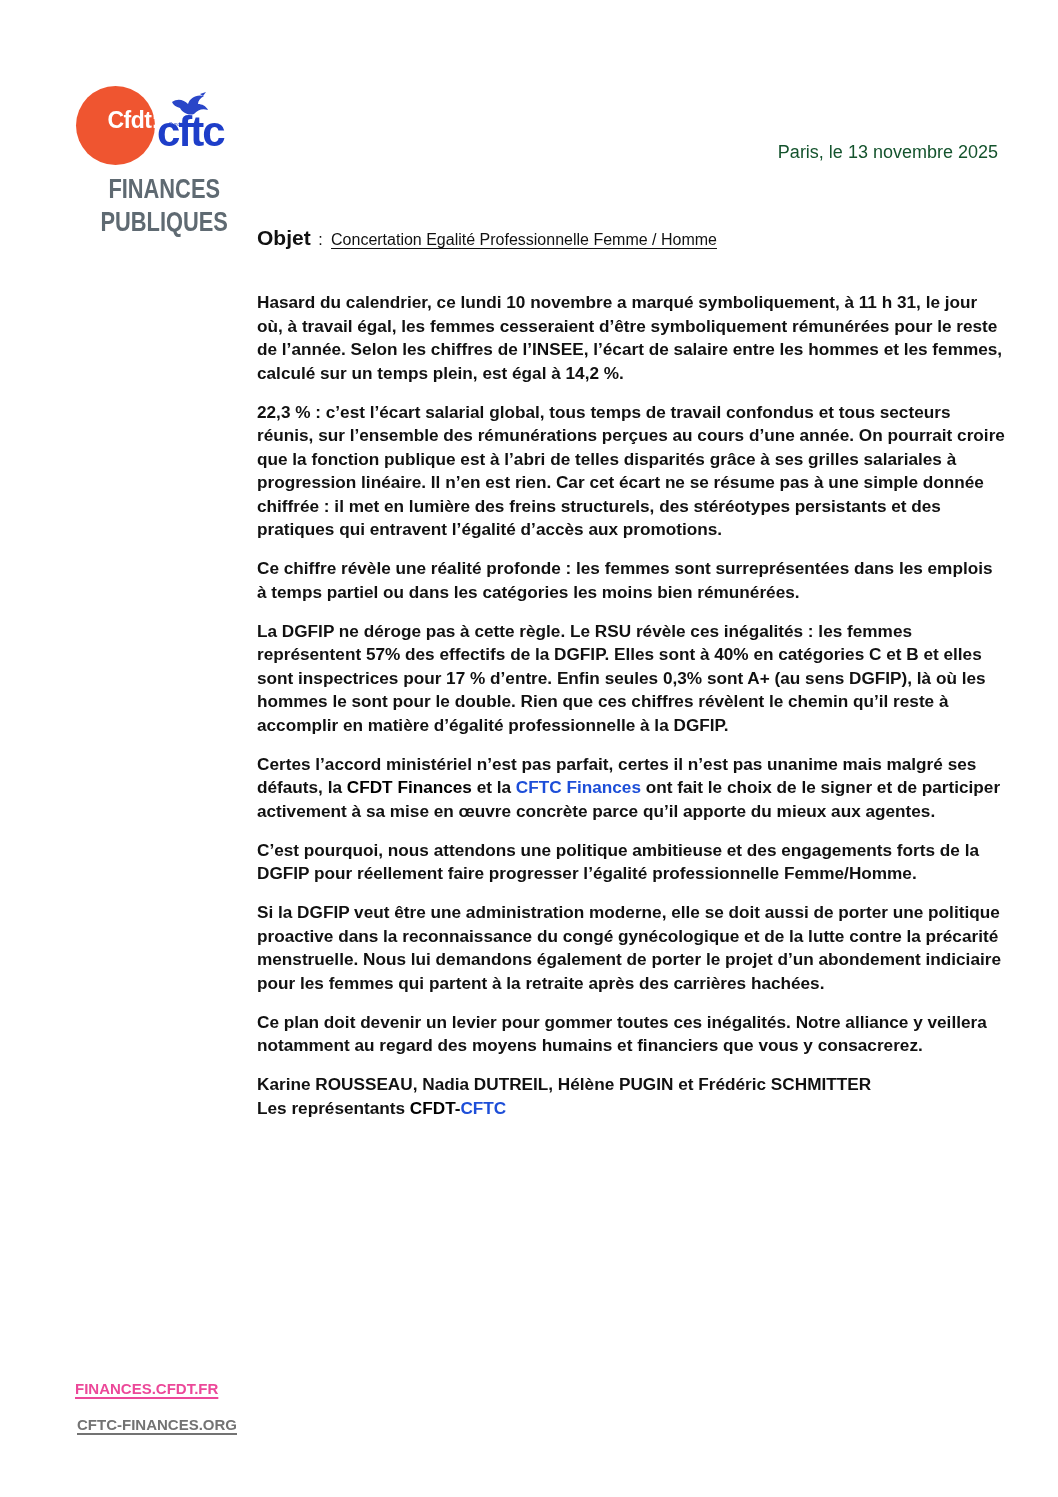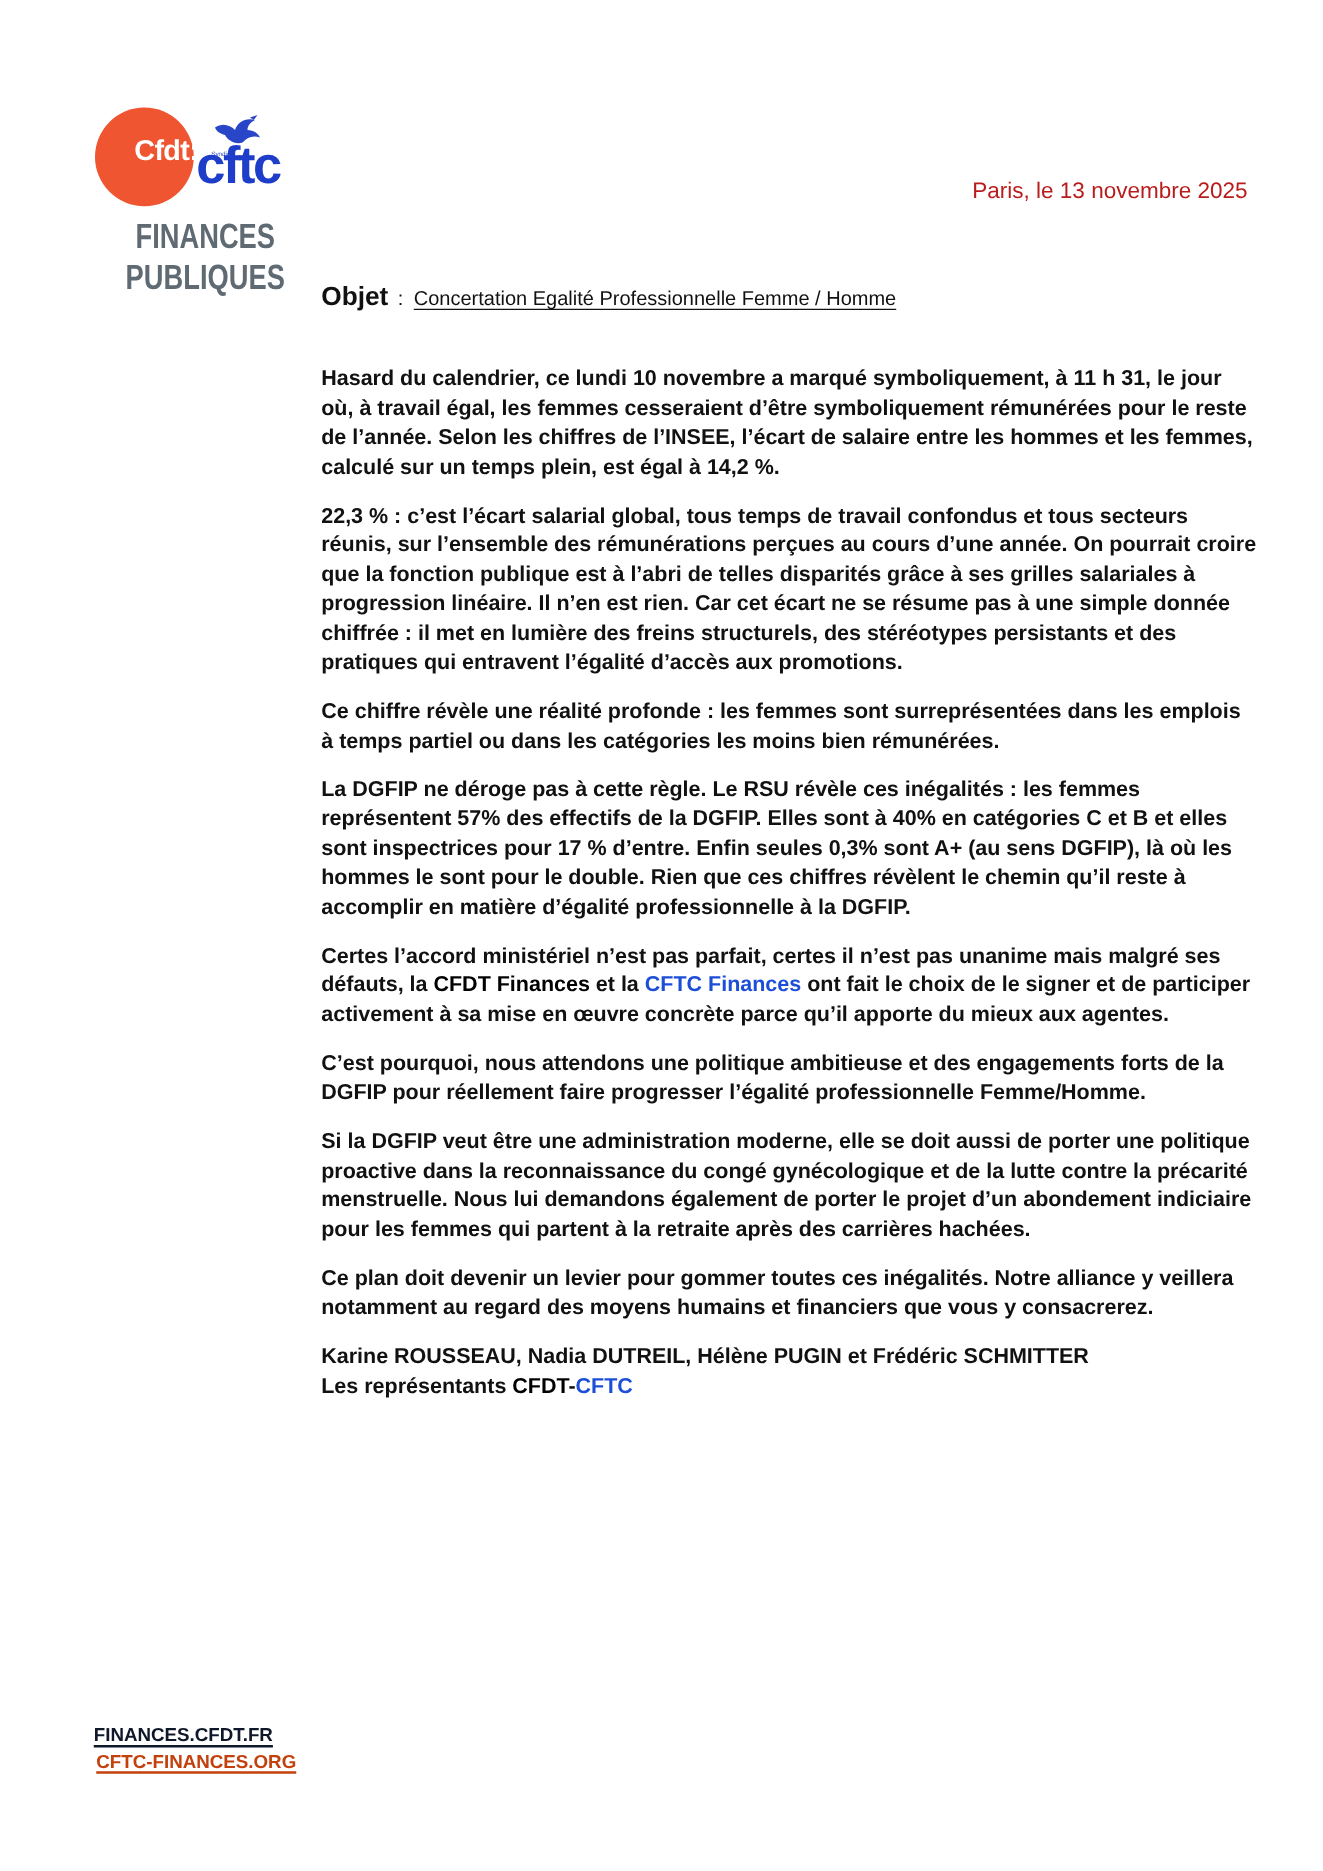--- a/index.html
+++ b/index.html
@@ -14,40 +14,40 @@
                color: #fff; font-weight: bold; font-size: 23px; letter-spacing: -0.5px; }
   .dove { position: absolute; left: 98px; top: 8px; width: 40px; height: 26px; }
   .syndicat { position: absolute; left: 97px; top: 37px; font-size: 5px; color: #2a46c8; }
   .cftc-text { position: absolute; left: 85px; top: 24px; font-weight: bold; font-size: 42px;
                color: #1e3ec9; letter-spacing: -2px; }
   .fin-pub { position: absolute; left: 22px; top: 88px; width: 140px; text-align: center;
              color: #5f6a72; font-weight: bold; font-size: 28px; line-height: 33px;
              transform: scaleX(0.78); transform-origin: left top; width: 180px; }
 
   
-  .date { position: absolute; right: 60px; top: 142px; font-size: 18px; color: #b91c1c; text-align: center; }
+  .date { position: absolute; right: 60px; top: 142px; font-size: 18px; color: #14532d; text-align: center; }
   .objet { position: absolute; left: 257px; top: 226px; font-size: 16px; }
   .objet-label { font-weight: bold; font-size: 21px; }
   .objet-sep { margin: 0 4px 0 3px; }
   .objet-subject { text-decoration: underline; text-underline-offset: 3px; }
 
   
   .body { position: absolute; left: 257px; top: 291px; width: 748px; font-size: 17.2px;
           line-height: 23.5px; color: #111; }
   .body p { margin: 0 0 15.5px 0; font-weight: bold; }
   .red { color: #000000; }
   .blue { color: #1d4ed8; }
   .sig p { margin: 0; }
 
   
   .footer { position: absolute; left: 75px; top: 1380px; font-weight: bold; font-size: 15px; }
   .footer a { display: block; text-decoration: underline; text-underline-offset: 3px;
               text-decoration-thickness: 2px; }
-  .f-cfdt { color: #0f172a; }
-  .f-cftc { color: #c2410c; margin-top: 4px; margin-left: 2px; }
+  .f-cfdt { color: #ec4899; }
+  .f-cftc { color: #737373; margin-top: 19px; margin-left: 2px; }
 </style>
 </head>
 <body>
 
 <div class="logo">
   <div class="cfdt-circle"></div>
   <div class="cfdt-text">Cfdt:</div>
   <svg class="dove" viewBox="0 0 40 26">
     <path d="M2 10 C8 6 14 8 18 12 C20 6 26 2 34 4 C30 6 28 9 28 12 C32 12 36 14 38 18 C32 16 28 18 24 22 C18 24 12 20 10 16 C6 15 3 13 2 10 Z" fill="#2a46c8"></path>
     <path d="M30 2 L36 0 L33 4 Z" fill="#2a46c8"></path>

